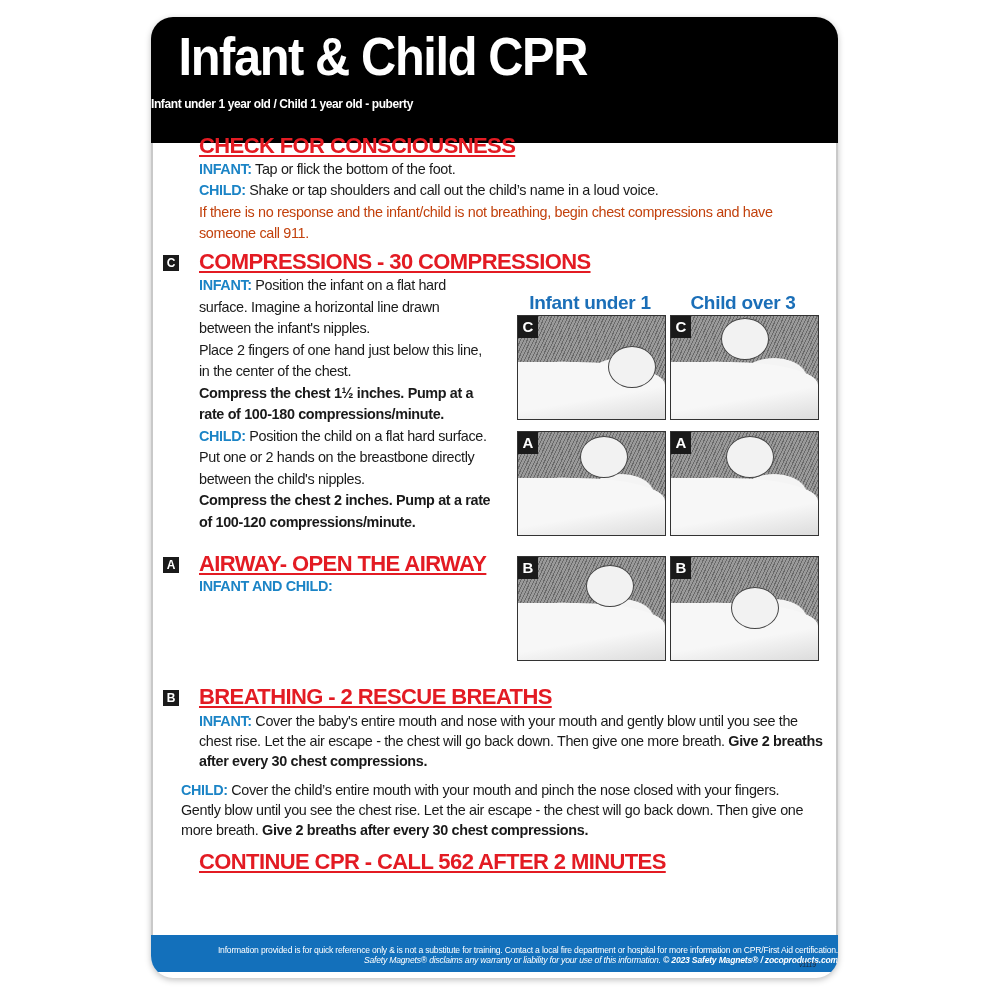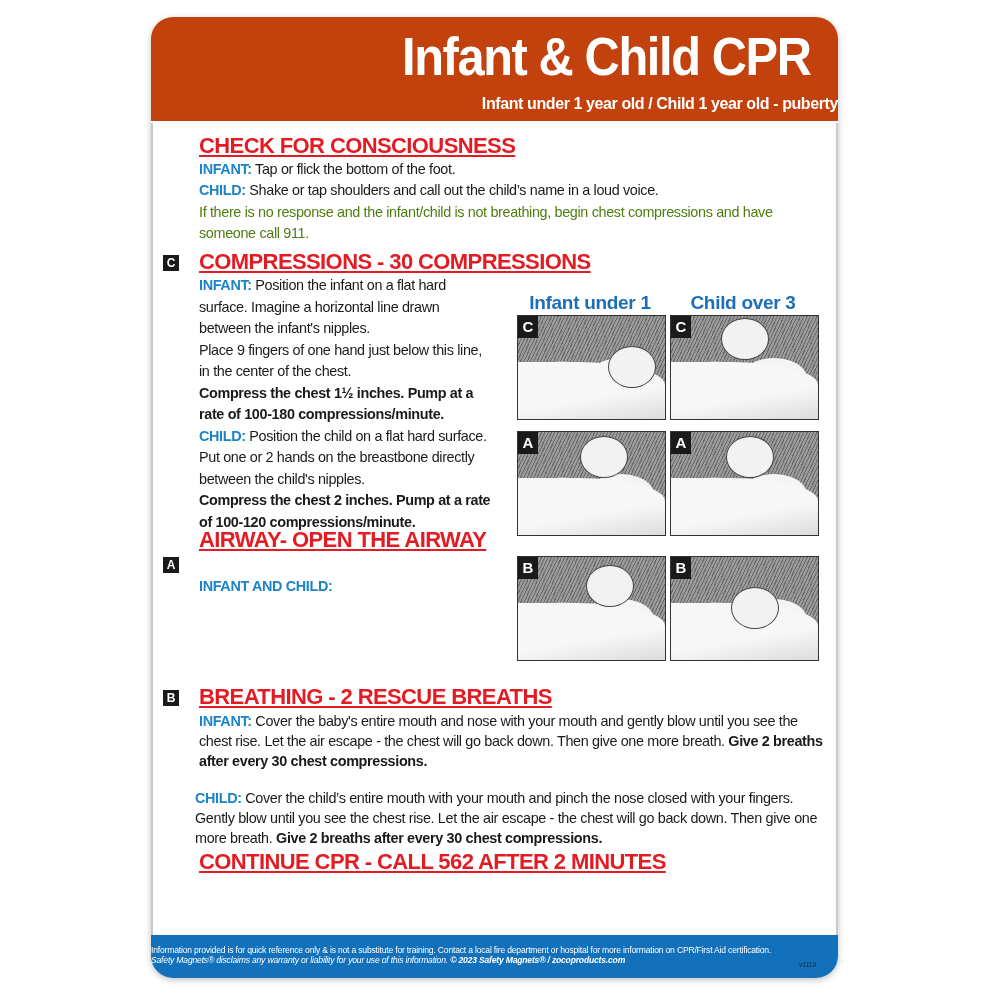--- a/index.html
+++ b/index.html
@@ -11,55 +11,55 @@
     position:absolute; left:151px; top:17px; width:687px; height:961px;
     background:#ffffff; border-radius:22px;
     box-shadow: 0 2px 6px rgba(0,0,0,0.25);
     overflow:hidden;
   }
   .card-body-border {
     position:absolute; left:0; top:106px; width:683px; height:812px;
     border-left:2px solid #c9c9c9; border-right:2px solid #c9c9c9;
   }
   .header {
-    position:absolute; left:0; top:0; width:687px; height:104px; background:#c2410c;
-    color:#fff; text-align:right;
+    position:absolute; left:0; top:0; width:687px; height:126px; background:#000000;
+    color:#fff; text-align:left;
   }
   .title {
     position:absolute; left:0; right:0; top:12px;
     font-size:53px; font-weight:bold; letter-spacing:-1.5px; line-height:56px;
     transform:scaleX(0.92);
   }
   .subtitle {
     position:absolute; left:0; right:0; top:77px;
-    font-size:16px; font-weight:bold; line-height:20px; letter-spacing:-0.4px;
+    font-size:12px; font-weight:bold; line-height:20px; letter-spacing:-0.4px;
   }
   .footer {
-    position:absolute; left:0; top:918px; width:687px; height:43px; background:#1370bb;
-    color:#fff; text-align:left; font-size:8.6px; line-height:10px; letter-spacing:-0.2px;
+    position:absolute; left:0; top:918px; width:687px; height:37px; background:#1370bb;
+    color:#fff; text-align:right; font-size:8.6px; line-height:10px; letter-spacing:-0.2px;
   }
   .footer .l1 { position:absolute; left:0; right:0; top:10px; }
   .footer .l2 { position:absolute; left:0; right:0; top:20px;font-style:italic; }
   .footer .version { position:absolute; right:22px; top:25px; font-size:7px; font-style:italic; color:#1a2a44; }
   .footer b { font-weight:bold; }
 
   .sec-h {
     position:absolute; color:#e31b23; font-weight:bold; text-decoration:underline;
     text-decoration-thickness:2px; text-underline-offset:2px;
     font-size:22px; line-height:26px; letter-spacing:-0.6px; white-space:nowrap;
   }
   .badge {
     position:absolute; width:16px; height:16px; background:#1a1a1a; color:#fff;
     font-size:12px; font-weight:bold; text-align:center; line-height:16px;
   }
   .txt {
     position:absolute; color:#1a1a1a; font-size:14.4px; line-height:19.6px; letter-spacing:-0.35px;
   }
   .lbl { color:#1b84c6; font-weight:bold; }
-  .red { color:#4d7c0f; }
+  .red { color:#c2410c; }
   .bold { font-weight:bold; }
 
   .illus-label {
     position:absolute; color:#1b6fb8; font-weight:bold; font-size:19px; letter-spacing:-0.3px;
     text-align:center; width:150px;
   }
   .panel {
     position:absolute; width:147px; height:103px; border:1.5px solid #333;
     background:
       radial-gradient(ellipse at 70% 60%, #f4f4f4 0 22%, transparent 23%),
@@ -99,36 +99,36 @@
   </div>
   <div class="txt" style="left:48px; top:164px; width:630px;">
     <span class="lbl">CHILD:</span><span> Shake or tap shoulders and call out the child’s name in a loud voice.</span>
   </div>
   <div class="txt red" style="left:48px; top:185px; width:630px; line-height:21px;">If there is no response and the infant/child is not breathing, begin chest compressions and have someone call 911.</div>
 
   <div class="badge" style="left:12px; top:238px;">C</div>
   <div class="sec-h" style="left:48px; top:232px;">COMPRESSIONS - 30 COMPRESSIONS</div>
   <div class="txt" style="left:48px; top:258px; width:295px; line-height:21.5px;">
     <span class="lbl">INFANT:</span><span> Position the infant on a flat hard surface. Imagine a horizontal line drawn between the infant's nipples.</span><br>
-    <span>Place 9 fingers of one hand just below this line, in the center of the chest.</span><br>
+    <span>Place 2 fingers of one hand just below this line, in the center of the chest.</span><br>
     <span class="bold">Compress the chest 1½ inches. Pump at a rate of 100-180 compressions/minute.</span><br>
     <span class="lbl">CHILD:</span><span> Position the child on a flat hard surface. Put one or 2 hands on the breastbone directly between the child's nipples.</span><br>
     <span class="bold">Compress the chest 2 inches. Pump at a rate of 100-120 compressions/minute.</span>
   </div>
 
   <div class="badge" style="left:12px; top:540px;">A</div>
-  <div class="sec-h" style="left:48px; top:510px;text-align:center;">AIRWAY- OPEN THE AIRWAY</div>
+  <div class="sec-h" style="left:48px; top:534px;text-align:center;">AIRWAY- OPEN THE AIRWAY</div>
   <div class="txt lbl" style="left:48px; top:560px;">INFANT AND CHILD:</div>
 
   <div class="badge" style="left:12px; top:673px;">B</div>
   <div class="sec-h" style="left:48px; top:667px;">BREATHING - 2 RESCUE BREATHS</div>
   <div class="txt" style="left:48px; top:694px; width:630px; line-height:20px;">
     <span class="lbl">INFANT:</span><span> Cover the baby's entire mouth and nose with your mouth and gently blow until you see the chest rise. Let the air escape - the chest will go back down. Then give one more breath. </span><span class="bold">Give 2 breaths after every 30 chest compressions.</span>
   </div>
-  <div class="txt" style="left:44px; top:763px; width:630px; line-height:20px;margin-top:8px;">
+  <div class="txt" style="left:30px; top:763px; width:630px; line-height:20px;">
     <span class="lbl">CHILD:</span><span> Cover the child’s entire mouth with your mouth and pinch the nose closed with your fingers. Gently blow until you see the chest rise. Let the air escape - the chest will go back down. Then give one more breath. </span><span class="bold">Give 2 breaths after every 30 chest compressions.</span>
   </div>
 
   <div class="sec-h" style="left:48px; top:832px;">CONTINUE CPR - CALL 562 AFTER 2 MINUTES</div>
 
   <div class="illus-label" style="left:364px; top:275px;">Infant under 1</div>
   <div class="illus-label" style="left:517px; top:275px;">Child over 3</div>
 
   <div class="panel" style="left:366px; top:298px;">
     <div class="shape1"></div>

